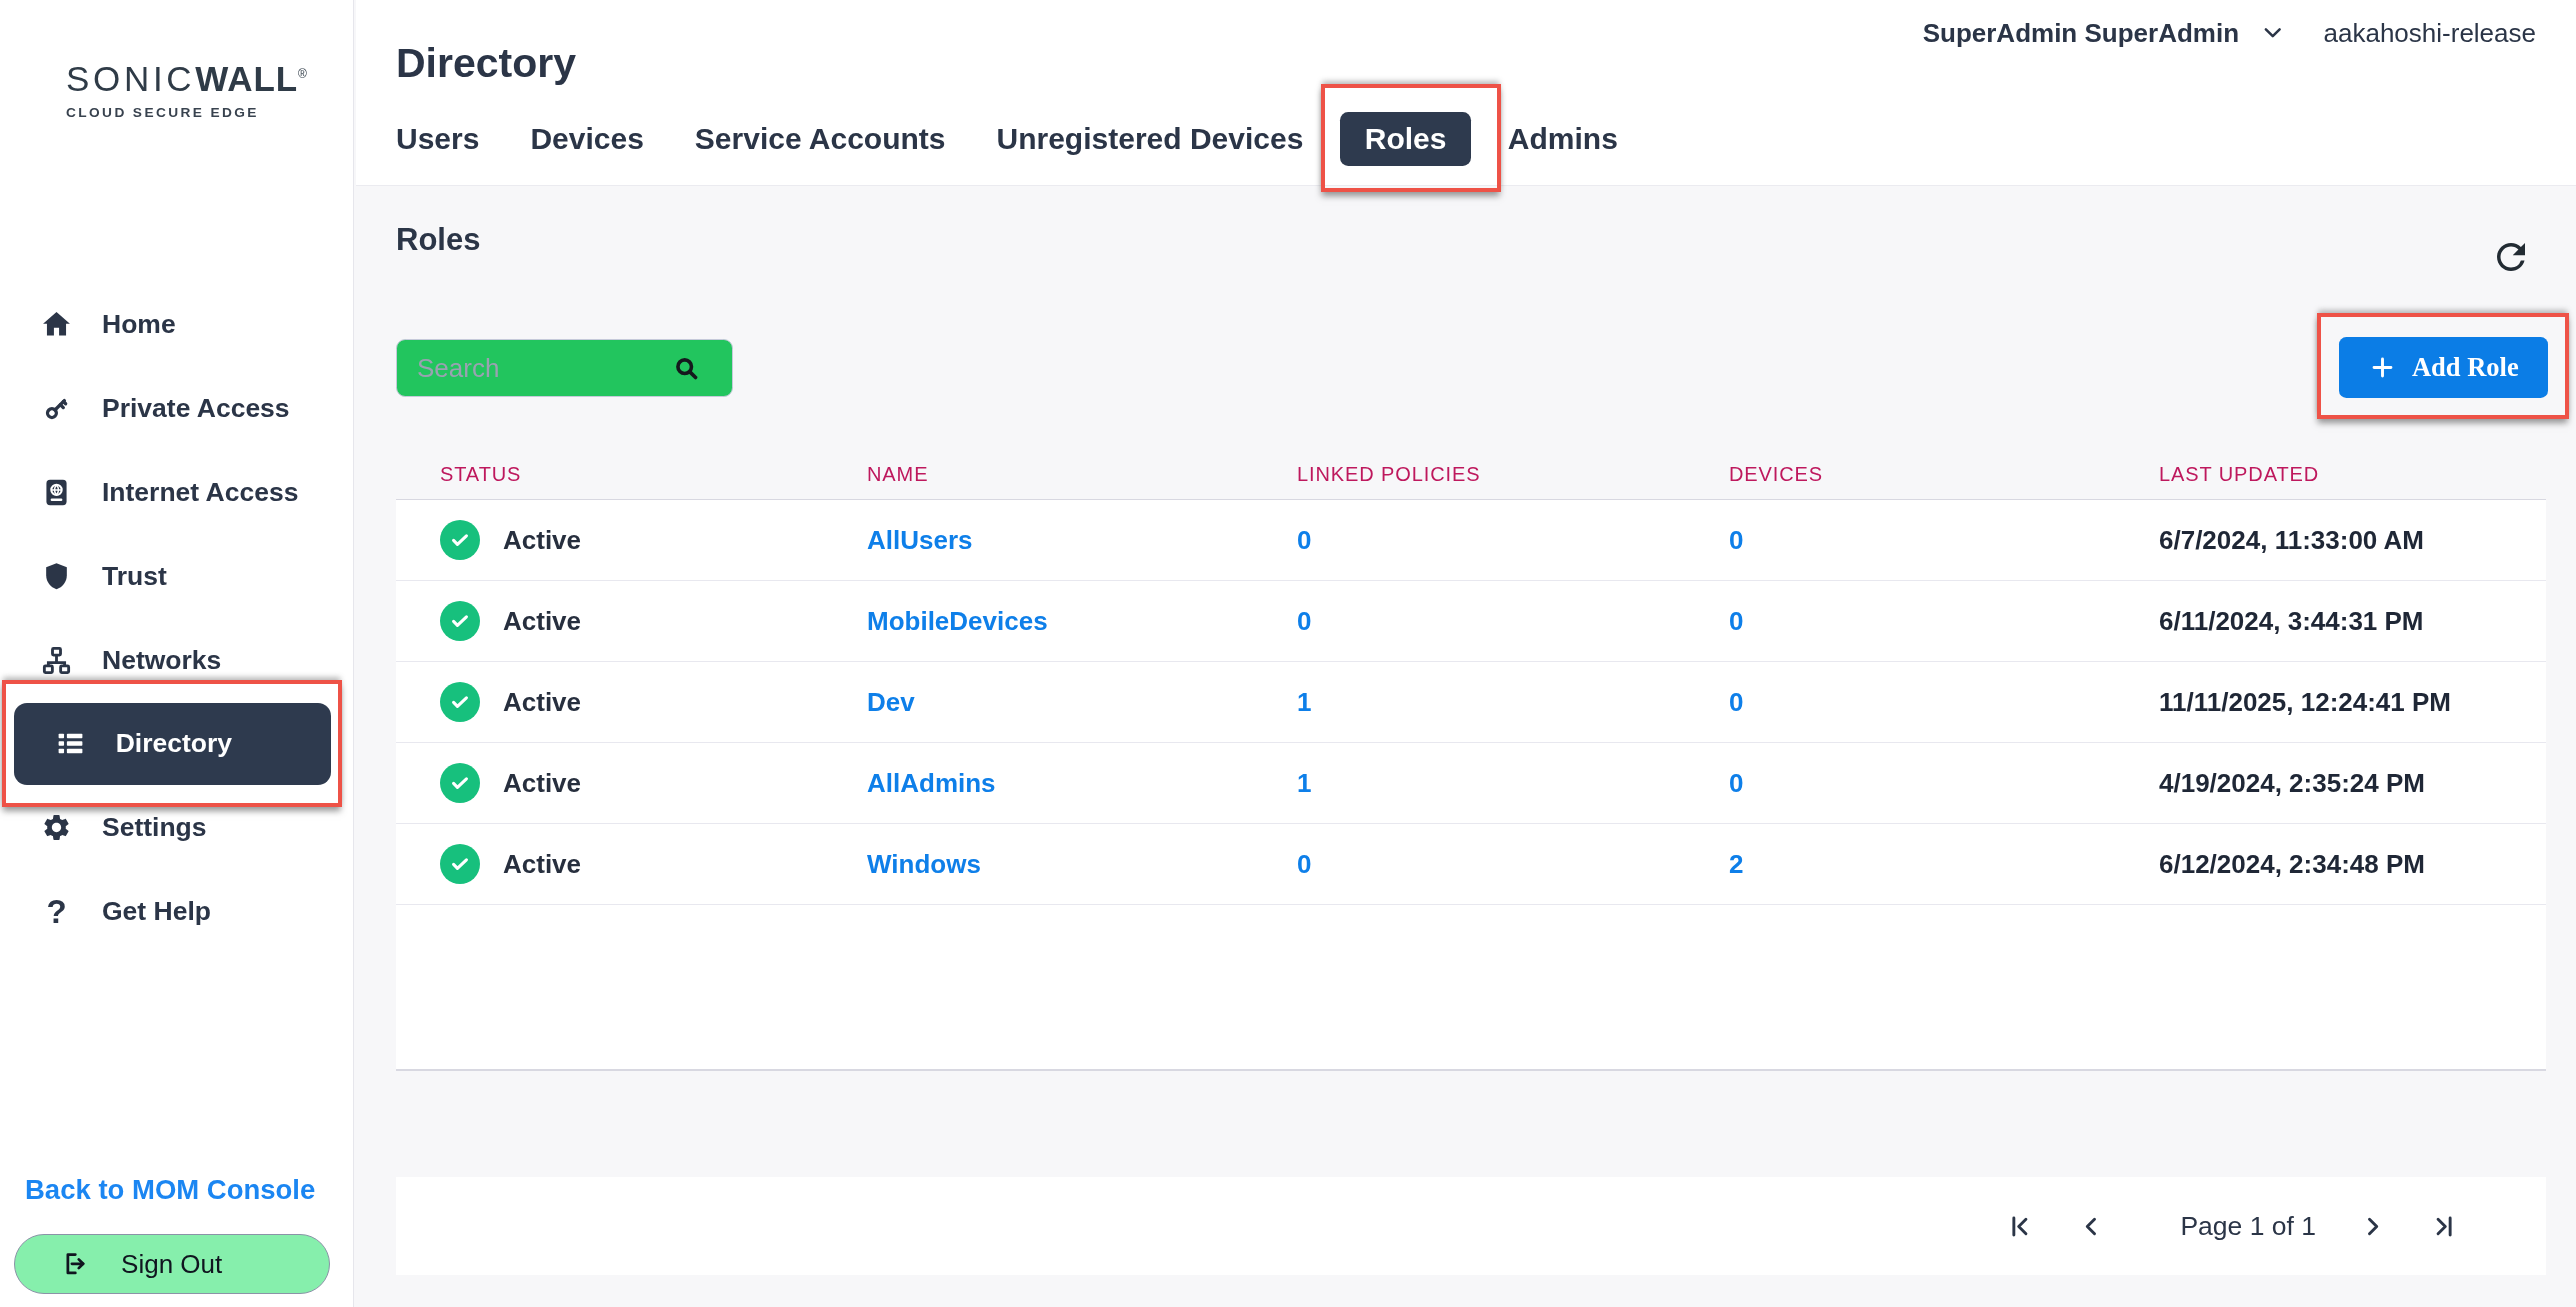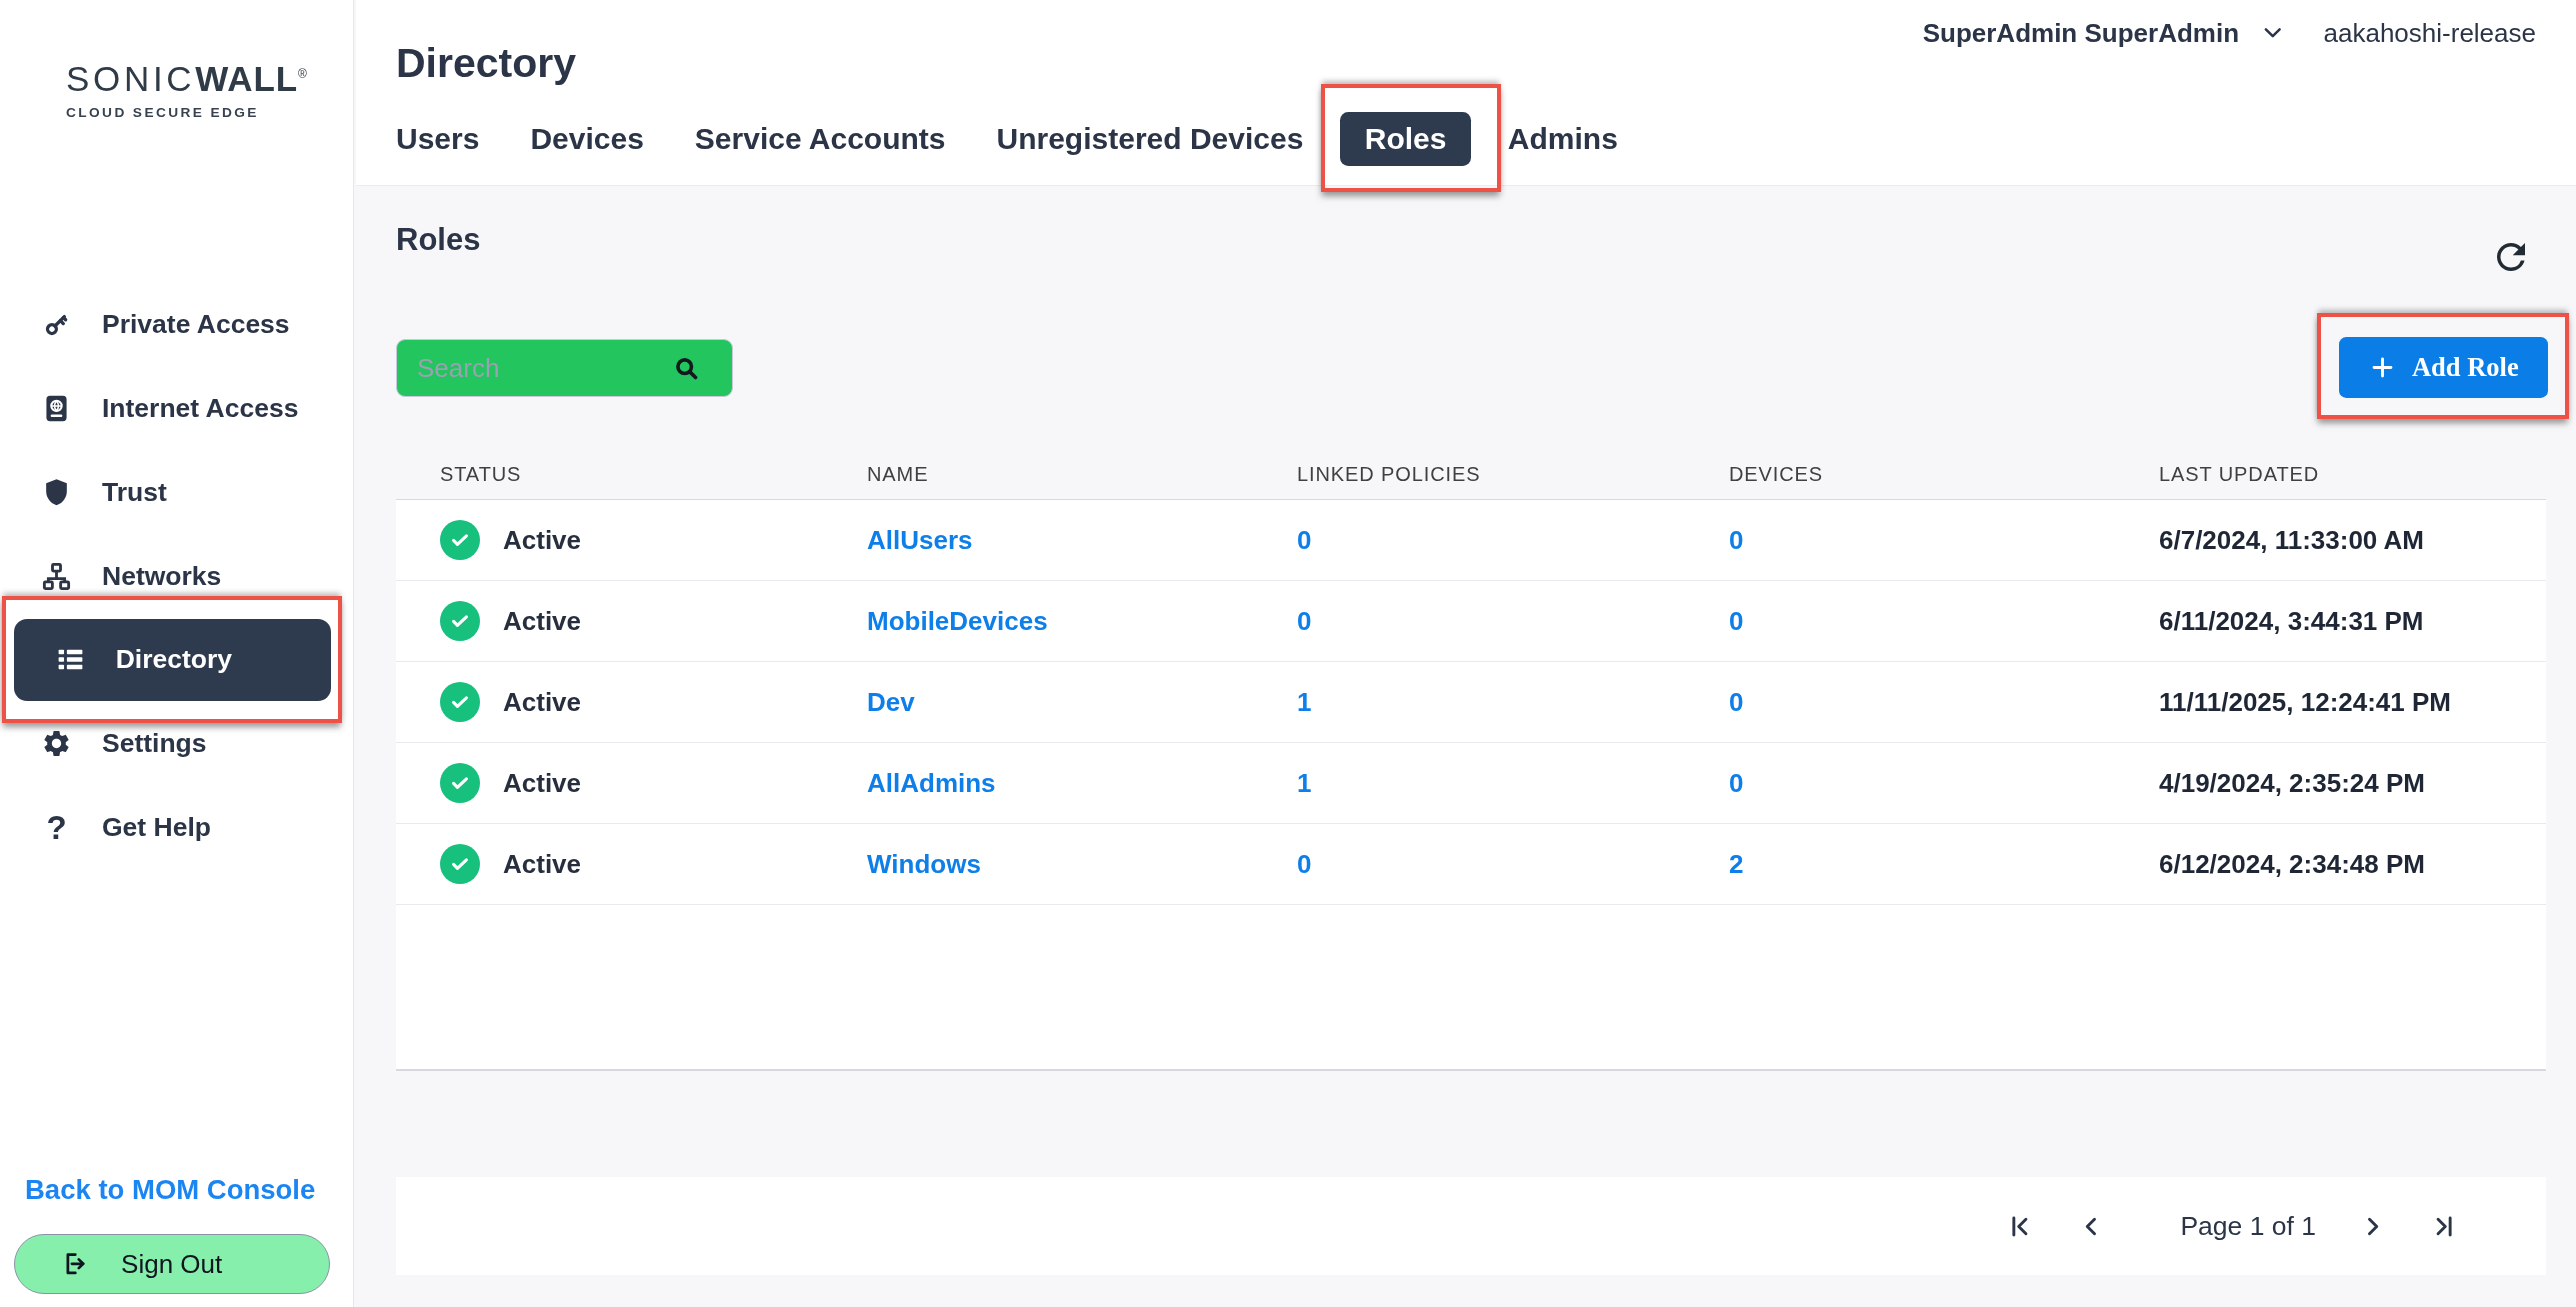--- a/index.html
+++ b/index.html
@@ -47,21 +47,21 @@
   .refresh-btn { position:absolute; left:2490px; top:236px; width:42px; height:42px; color:#222b33; cursor:pointer; background:none; border:none; padding:0; }
   .search-box { position:absolute; left:396px; top:339px; width:337px; height:58px; background:#22c55e; border:1.8px solid #c6cada; border-radius:9.2px; display:flex; align-items:center; box-sizing:border-box; }
   .search-input { flex:1; min-width:0; border:none; outline:none; background:transparent; font-family:inherit; font-size:26px; padding-left:20px; color:#2b3547; }
   .search-input::placeholder { color:#9aa2b1; }
   .search-icon { width:29px; height:29px; margin-right:31px; color:#15181d; flex:0 0 29px; cursor:pointer; }
   .add-role-btn { position:absolute; left:2339px; top:337px; width:209px; height:61px; background:#0b7de6; border:none; border-radius:7.3px; color:#fff; font-family:Liberation Serif, serif; font-size:26.5px; font-weight:700; display:flex; align-items:center; justify-content:center; gap:14.6px; cursor:pointer; }
   .plus-icon { width:29px; height:29px; flex:0 0 29px; }
 
   
   .grid-cols { display:grid; grid-template-columns:471px 430px 432px 430px 1fr; align-items:center; }
-  .table-head { position:absolute; left:396px; top:449px; width:2150px; height:50px; font-size:20px; letter-spacing:0.9px; font-weight:500; color:#404040; box-sizing:border-box; }
+  .table-head { position:absolute; left:396px; top:449px; width:2150px; height:50px; font-size:20px; letter-spacing:0.9px; font-weight:500; color:#be185d; box-sizing:border-box; }
   .th-first { padding-left:44px; }
   .rows-card { position:absolute; left:396px; top:499px; width:2150px; height:572px; background:#fff; border-top:1.8px solid #d8d8e1; border-bottom:2.7px solid #d8d8e1; box-sizing:border-box; }
   .row { height:81px; border-bottom:1.8px solid #e8e8ef; box-sizing:border-box; }
   .cell-status { display:flex; align-items:center; gap:23px; padding-left:44px; font-size:26px; font-weight:600; color:#272f3e; }
   .status-icon { width:40px; height:40px; flex:0 0 40px; border-radius:50%; background:#17c07d; display:flex; align-items:center; justify-content:center; }
   .status-check { width:22px; height:22px; }
   .cell-link { font-size:26px; font-weight:600; color:#0e7fe9; cursor:pointer; }
   .cell-date { font-size:26px; font-weight:600; color:#1f2736; }
 
   
@@ -74,20 +74,28 @@
 
 <div class="screen">
 
   <div class="sidebar">
     <div class="logo">
       <div class="logo-line"><span class="logo-sonic">SONIC</span><span class="logo-wall">WALL</span><span class="logo-reg">®</span></div>
       <div class="logo-tagline">CLOUD SECURE EDGE</div>
     </div>
 
     <div class="nav">
+      <div class="nav-item">
+        <span class="nav-icon">
+          <svg viewBox="0 0 24 24">
+              <path d="M10 20.5v-6h4v6h5.4v-9h3L12 2.4 1.6 11.5h3v9z" fill="currentColor"></path>
+            </svg>
+        </span>
+        <span>Home</span>
+      </div>
       <div class="nav-item">
         <span class="nav-icon">
           <svg viewBox="0 0 24 24">
               <g transform="rotate(-45 12 12)" fill="none" stroke="currentColor" stroke-width="2.6" stroke-linecap="round">
                 <circle cx="7" cy="12" r="3.4"></circle>
                 <path d="M10.6 12h10"></path>
                 <path d="M16.2 12v3.2"></path>
                 <path d="M19.6 12v2.4"></path>
               </g>
             </svg>

